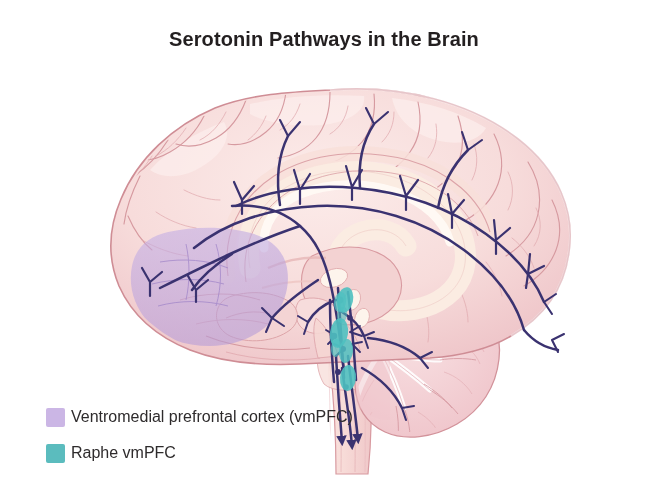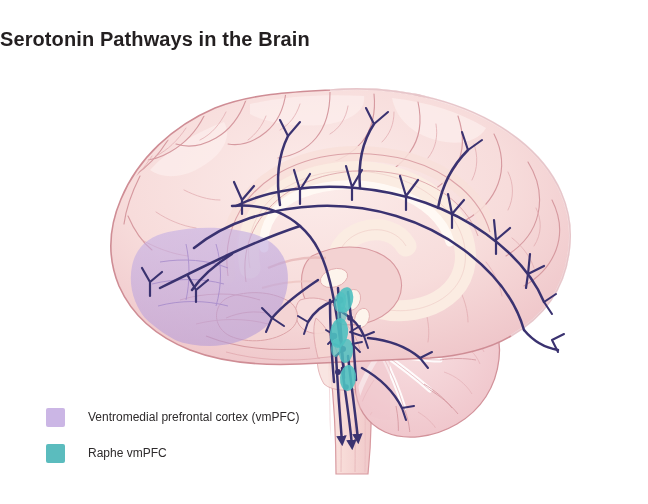--- a/index.html
+++ b/index.html
@@ -20,21 +20,21 @@
     position: absolute;
     inset: 0;
     width: 648px;
     height: 504px;
   }
   .title {
     position: absolute;
     top: 28px;
     left: 0;
     width: 648px;
-    text-align: left;
+    text-align: center;
     font-size: 20px;
     font-weight: bold;
     color: #231f20;
     letter-spacing: 0.1px;
   }
   .legend {
     position: absolute;
     left: 46px;
     top: 406px;
   }
@@ -44,22 +44,22 @@
     height: 22px;
     margin-bottom: 14px;
   }
   .legend-swatch {
     width: 19px;
     height: 19px;
     border-radius: 2px;
     flex: 0 0 auto;
   }
   .legend-label {
-    margin-left: 23px;
-    font-size: 12px;
+    margin-left: 6px;
+    font-size: 16px;
     color: #2e2b2c;
     white-space: nowrap;
   }
   svg { display: block; }
 </style>
 </head>
 <body>
 
 <div id="figure">
 

